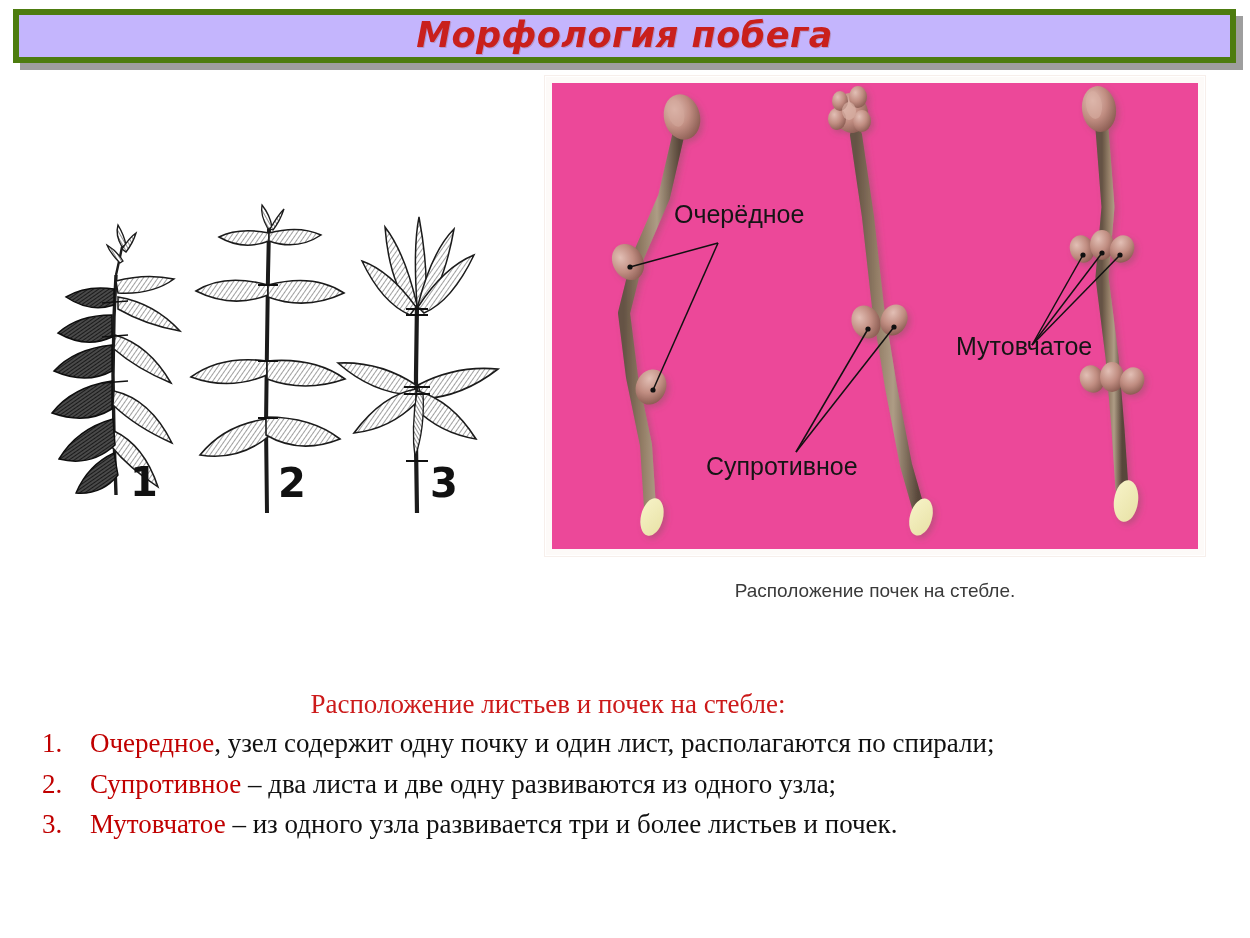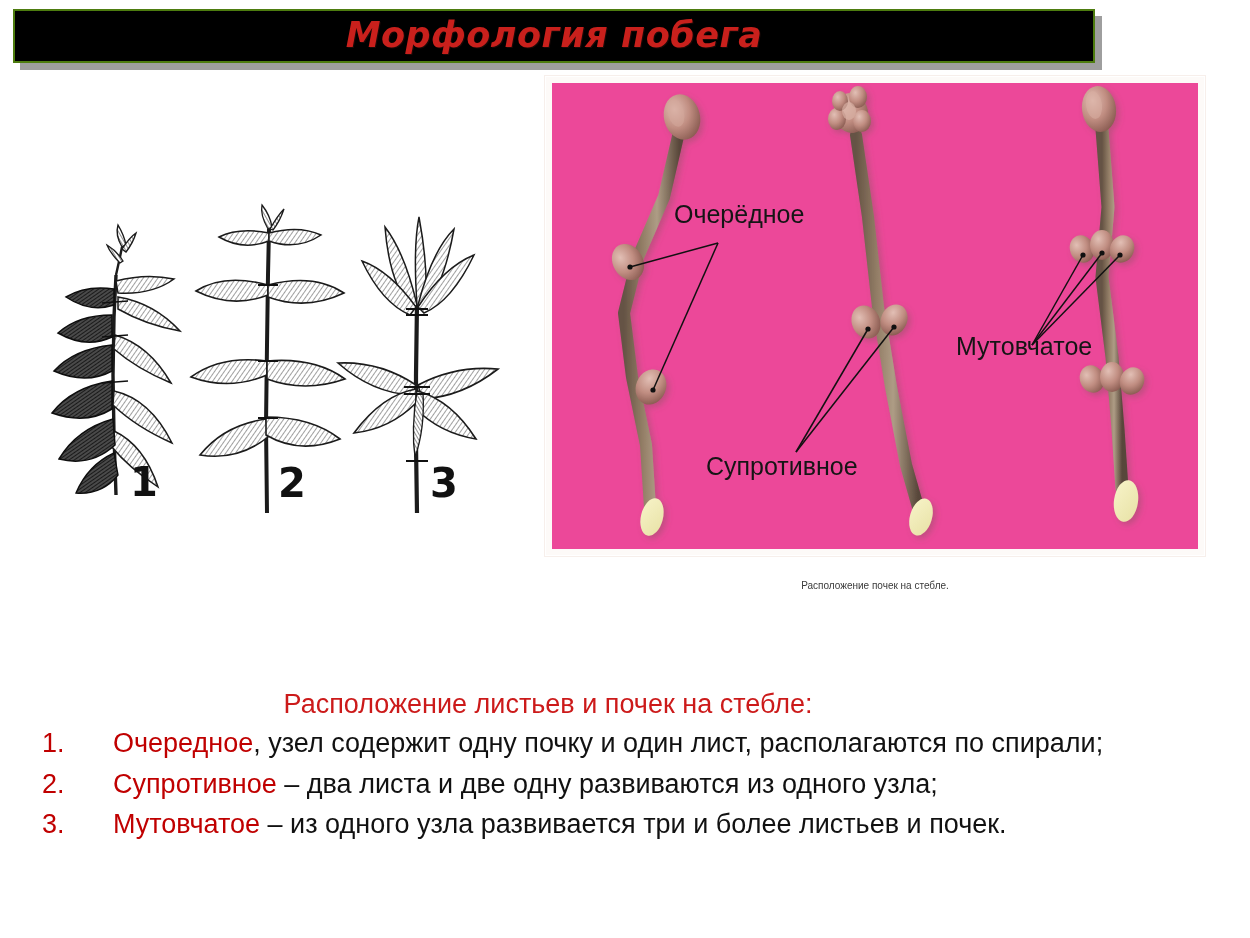--- a/index.html
+++ b/index.html
@@ -14,24 +14,24 @@
     overflow: hidden;
     font-family: "Liberation Sans", sans-serif;
     -webkit-font-smoothing: antialiased;
   }
 
   
   #title-banner {
     position: absolute;
     left: 13px;
     top: 9px;
-    width: 1082px;
+    width: 1223px;
     height: 54px;
-    background: #000000;
-    border: 2px solid #4d7c0f;
+    background: #c4b5fd;
+    border: 6px solid #4d7c0f;
     box-shadow: 7px 7px 0 0 #9e9e9e;
     box-sizing: border-box;
   }
   #title-text {
     position: absolute;
     left: 0;
     right: 0;
     top: 50%;
     transform: translateY(-52%);
     text-align: center;
@@ -93,30 +93,31 @@
     fill: none;
   }
 
   #panel-caption {
     position: absolute;
     left: 545px;
     top: 580px;
     width: 660px;
     text-align: center;
     font-family: "Liberation Sans", sans-serif;
-    font-size: 10px;
+    font-size: 19px;
     color: #3a3a3a;
   }
 
   
   #text-block {
     position: absolute;
     left: 38px;
     top: 688px;
     width: 1180px;
+    font-family: Liberation Serif, serif;
   }
   #list-heading {
     text-align: center;
     font-size: 27px;
     color: #cc1a1a;
     line-height: 1.2;
     margin: 0 0 4px 0;
     padding-right: 160px;
   }
   ol#arrangement-list {
@@ -134,21 +135,20 @@
   }
   .li-marker {
     position: absolute;
     left: 4px;
     top: 0;
     color: #c00000;
     font-size: 27px;
   }
   .term {
     color: #c00000;
-    margin-left: 23px;
   }
 </style>
 </head>
 <body>
 
 <div id="title-banner">
   <div id="title-text">Морфология побега</div>
 </div>
 
 <div id="plants-illustration">

